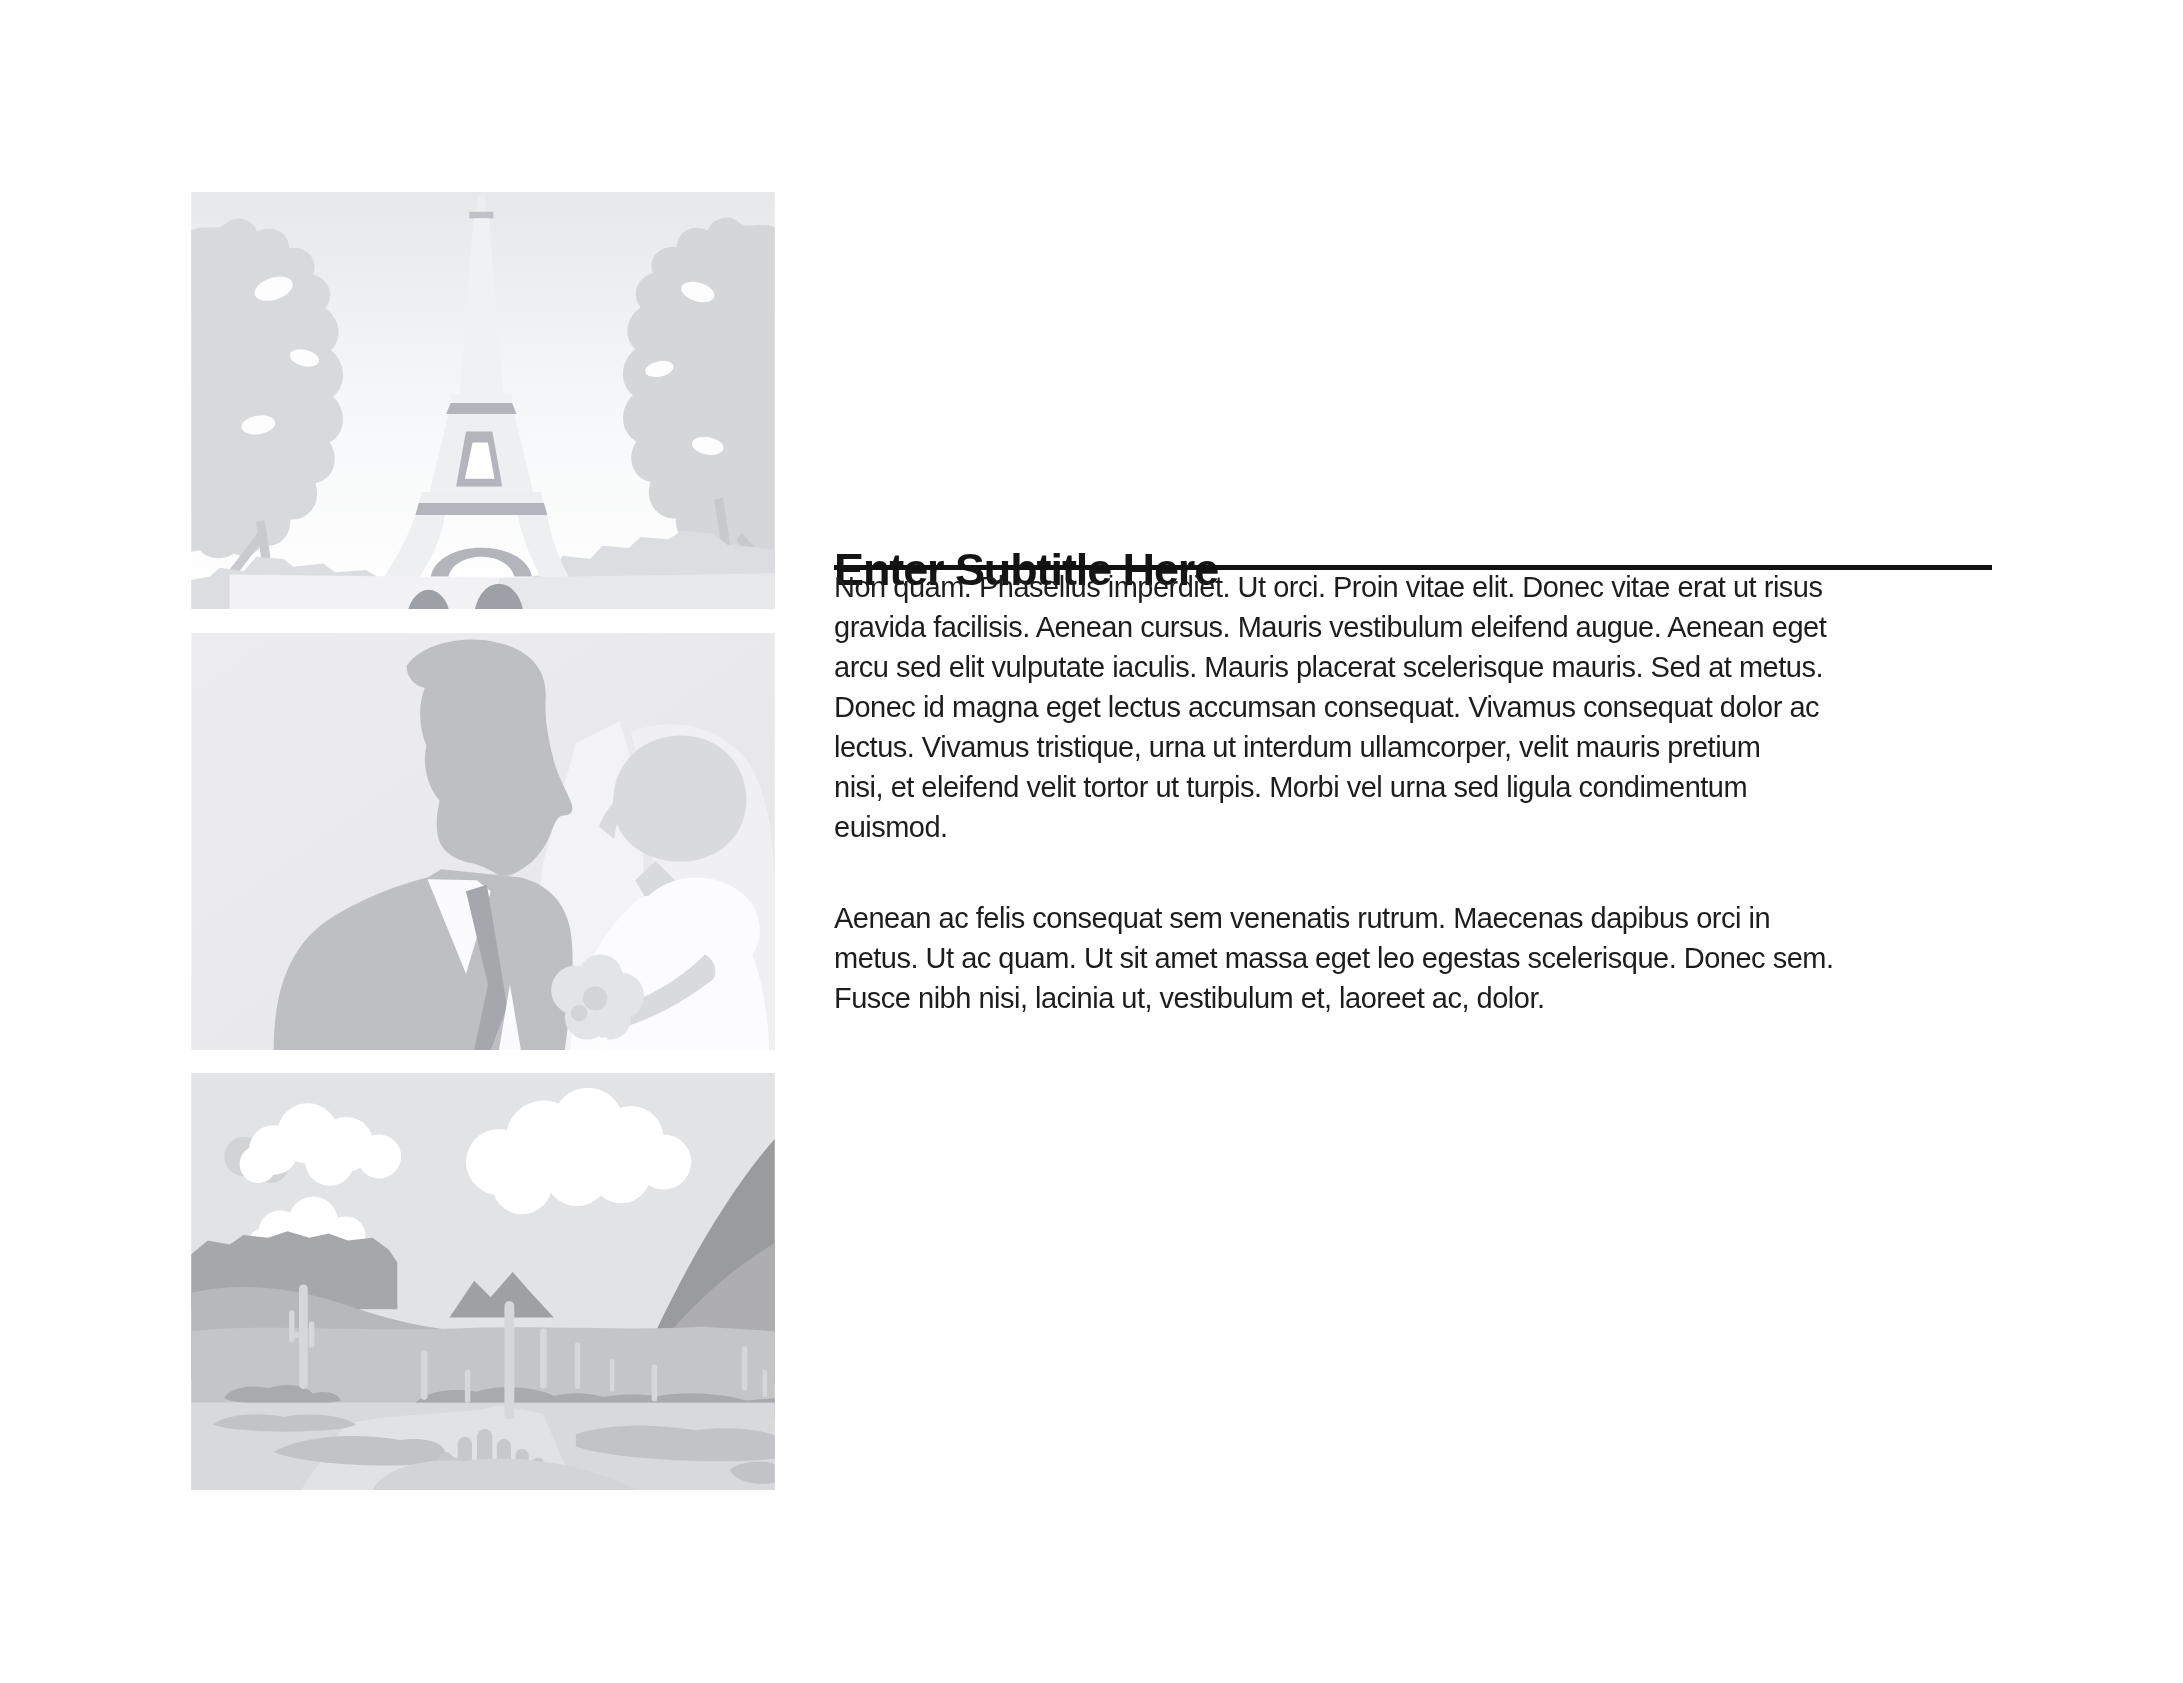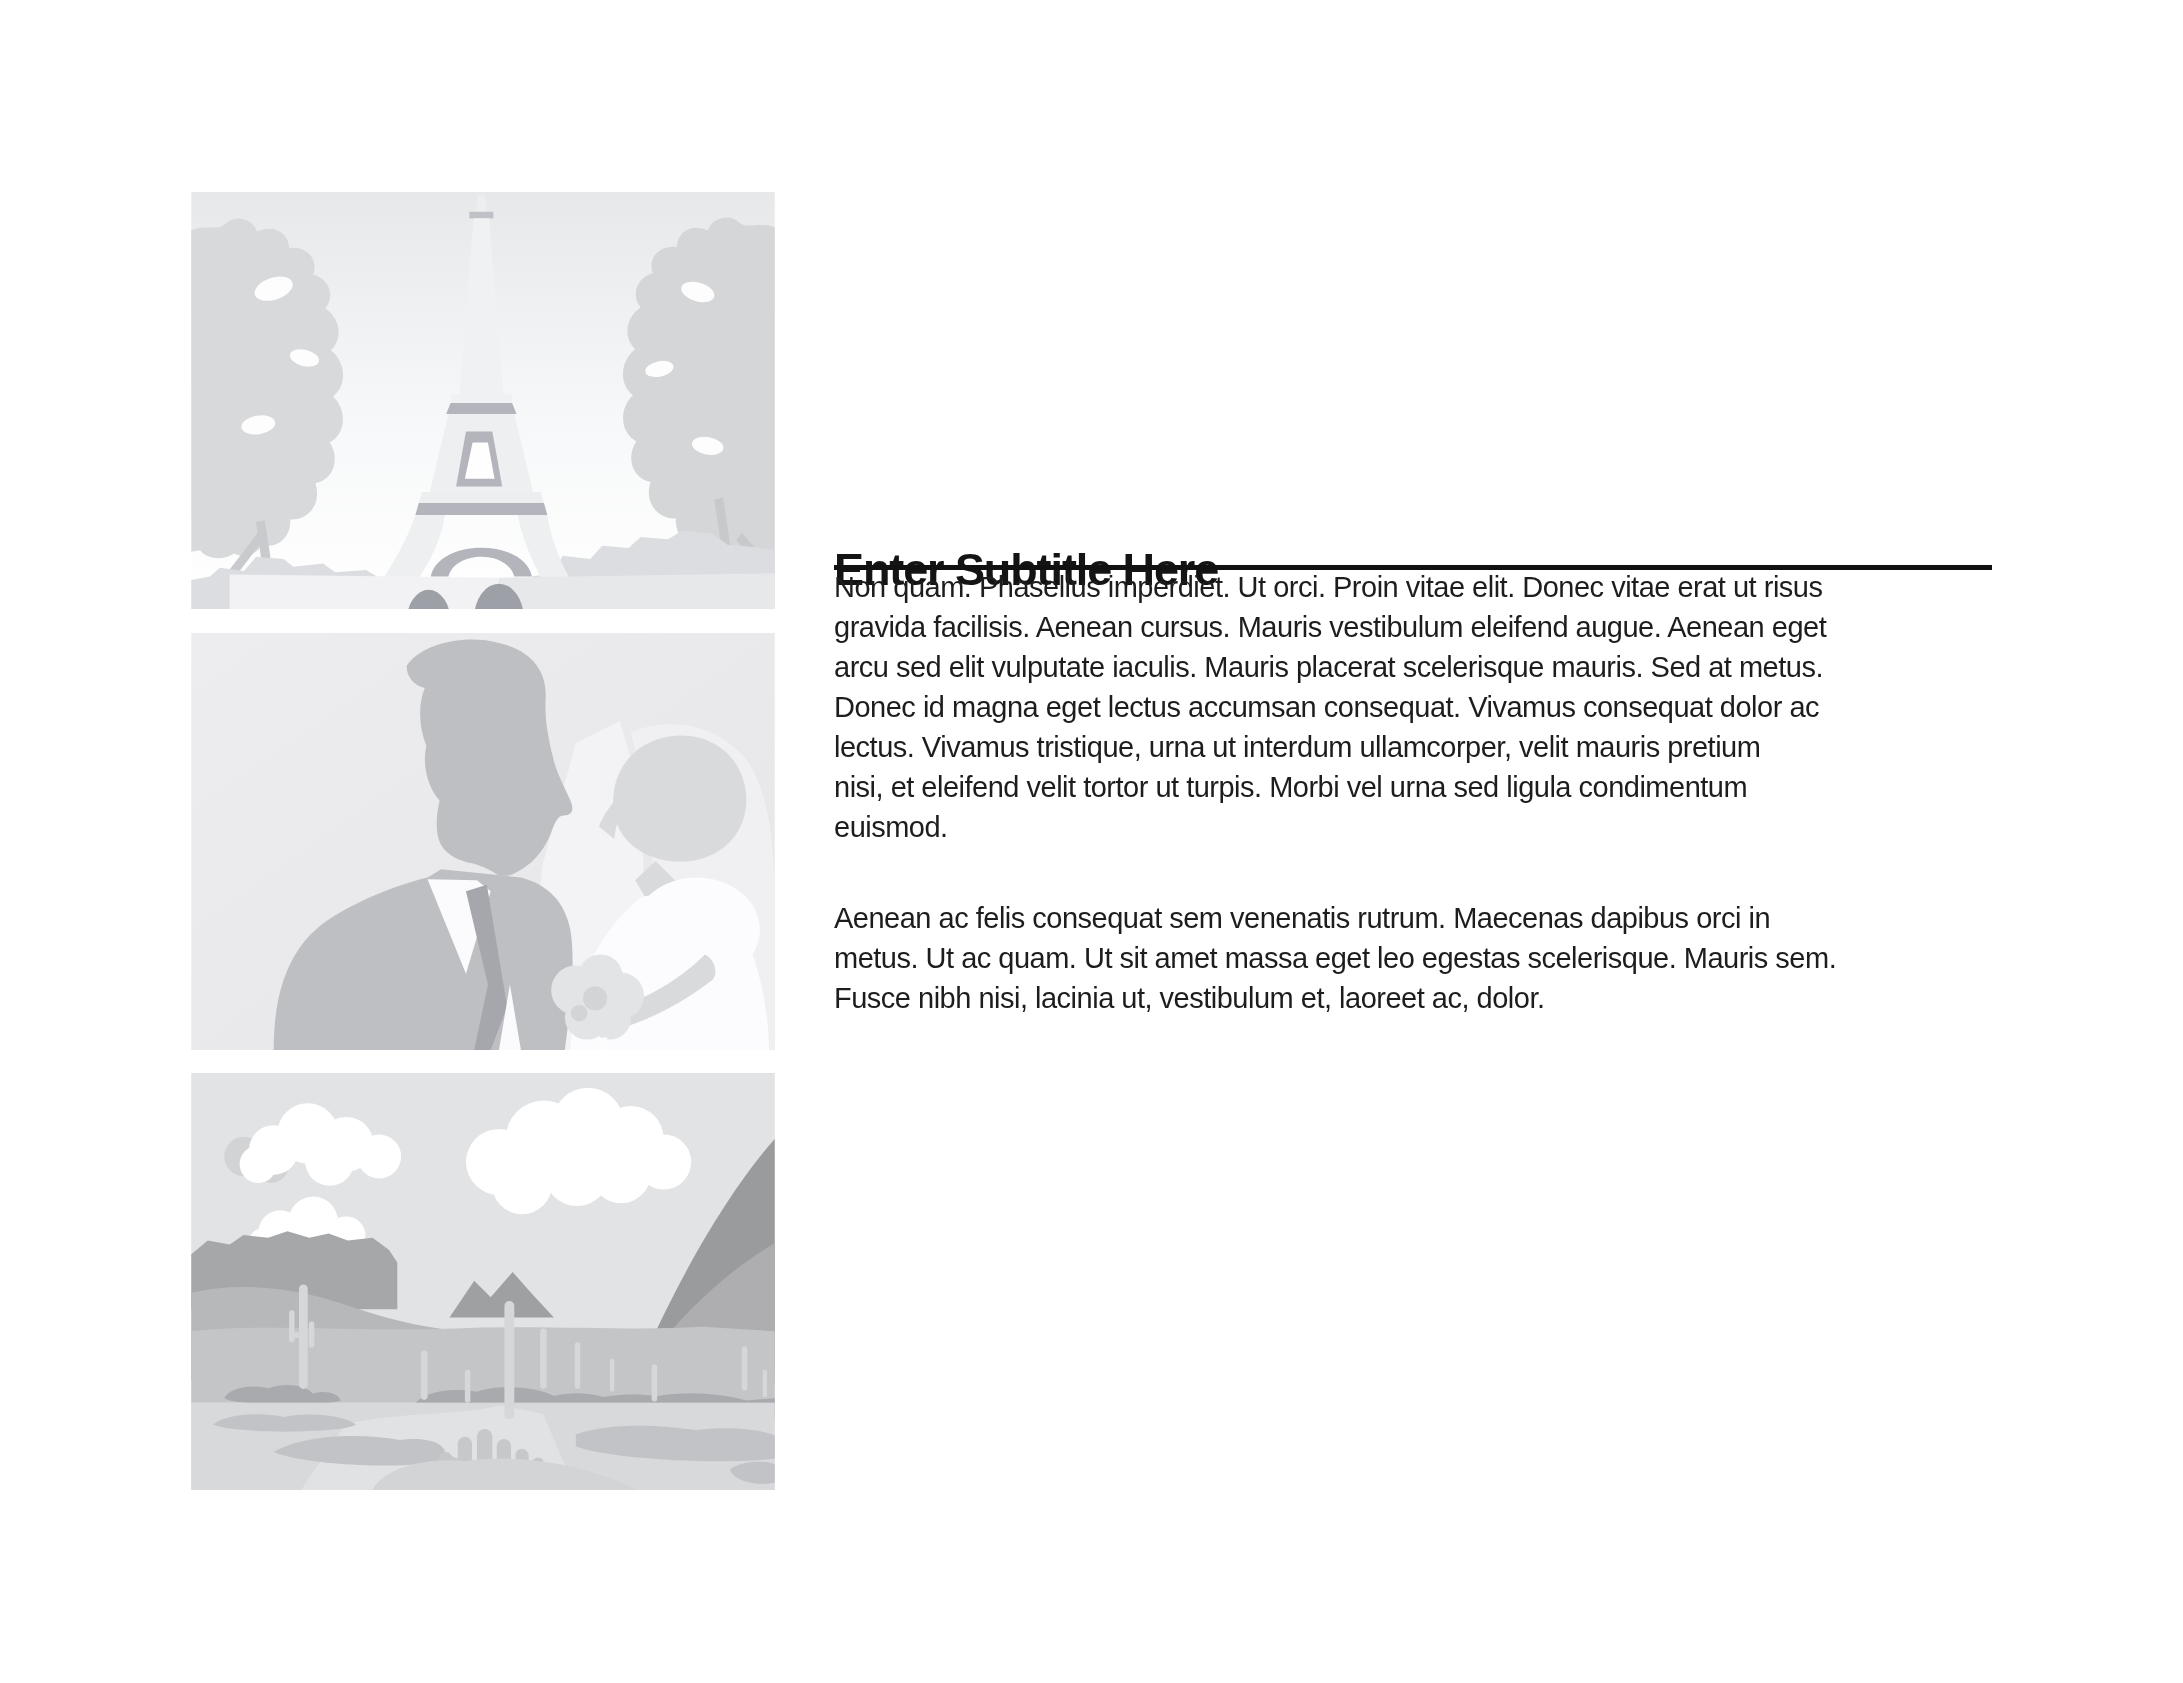--- a/index.html
+++ b/index.html
@@ -255,18 +255,18 @@
   <div class="divider" style="background: rgb(17, 17, 17);"></div>
   <div class="bodytext">
     <p class="para">Non quam. Phasellus imperdiet. Ut orci. Proin vitae elit. Donec vitae erat ut risus
 gravida facilisis. Aenean cursus. Mauris vestibulum eleifend augue. Aenean eget
 arcu sed elit vulputate iaculis. Mauris placerat scelerisque mauris. Sed at metus.
 Donec id magna eget lectus accumsan consequat. Vivamus consequat dolor ac
 lectus. Vivamus tristique, urna ut interdum ullamcorper, velit mauris pretium
 nisi, et eleifend velit tortor ut turpis. Morbi vel urna sed ligula condimentum
 euismod.</p>
     <p class="para">Aenean ac felis consequat sem venenatis rutrum. Maecenas dapibus orci in
-metus. Ut ac quam. Ut sit amet massa eget leo egestas scelerisque. Mauris sem.
+metus. Ut ac quam. Ut sit amet massa eget leo egestas scelerisque. Donec sem.
 Fusce nibh nisi, lacinia ut, vestibulum et, laoreet ac, dolor.</p>
   </div>
 
 </div>
 
 
 </body></html>

